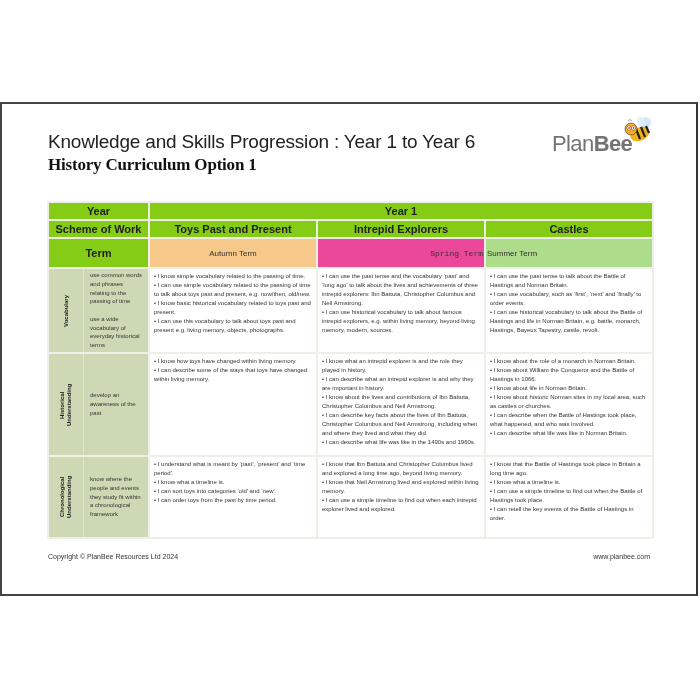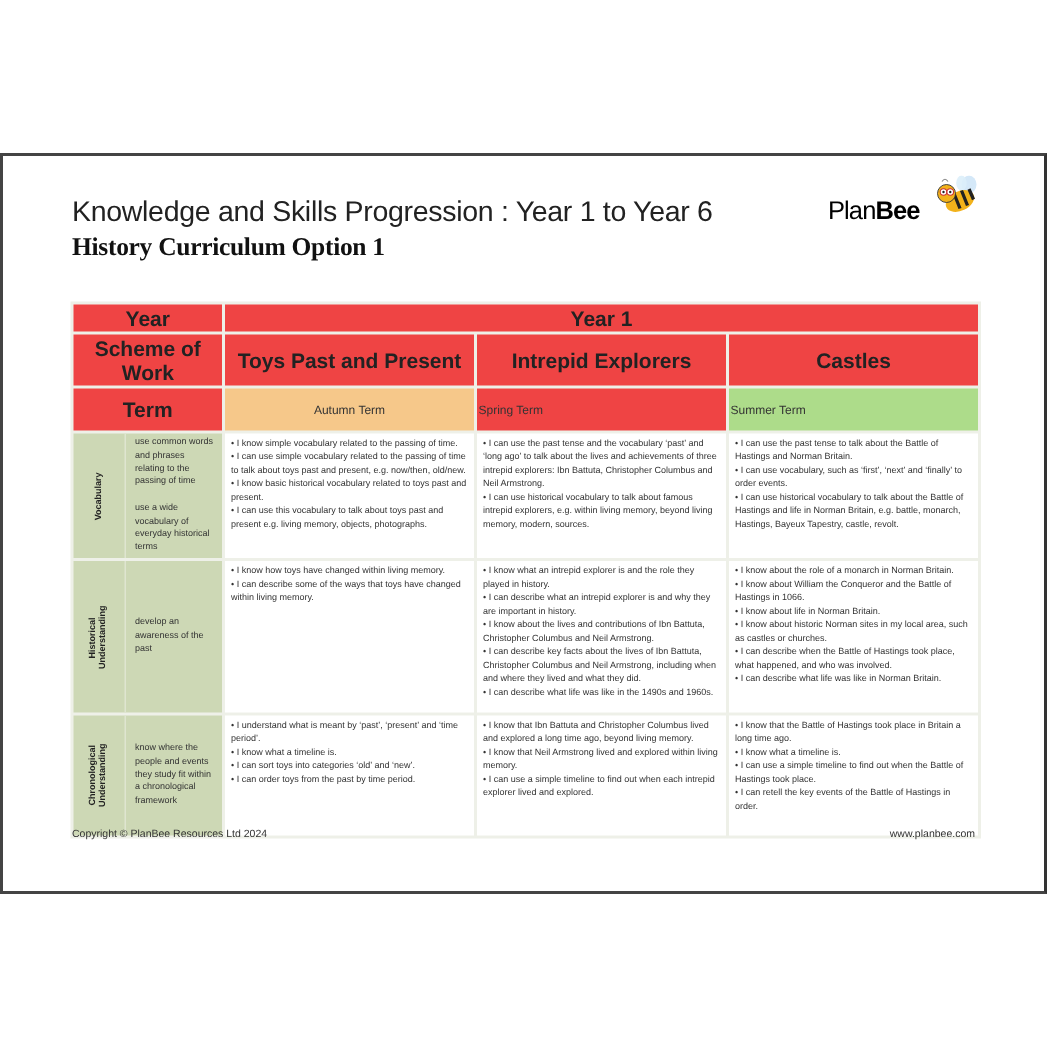--- a/index.html
+++ b/index.html
@@ -3,30 +3,30 @@
 <meta charset="utf-8">
 <style>
   html, body { margin:0; padding:0; }
   body { width:700px; height:700px; background:#ffffff; position:relative; overflow:hidden;
          font-family:"Liberation Sans", sans-serif; color:#222; }
   .page { position:absolute; left:0; top:102px; width:698px; height:494px;
           border:2px solid #444; border-right:2px solid #333; box-sizing:border-box; background:#fff; }
   .title1 { position:absolute; left:48px; top:131px; font-size:19px; color:#222; letter-spacing:-0.2px; }
   .title2 { position:absolute; left:48px; top:155px; font-size:17px; font-weight:bold; color:#111; letter-spacing:-0.2px;font-family:Liberation Serif, serif; }
   .logo { position:absolute; left:552px; top:127px; width:100px; height:30px; }
-  .logo-text { position:absolute; left:0; top:4px; font-size:17px; color:#000000; letter-spacing:-0.6px; }
+  .logo-text { position:absolute; left:0; top:4px; font-size:22px; color:#737373; letter-spacing:-0.6px; }
   .logo-text b { font-weight:bold; }
   .bee { position:absolute; left:70px; top:-10px; width:32px; height:26px; }
 
   table.grid { position:absolute; left:47px; top:201px; width:605px; border-collapse:separate; border-spacing:2px;
                background:#eef0e8; table-layout:fixed; }
   table.grid td { box-sizing:border-box; }
-  .hdr { background:#ef4444; text-align:center; font-weight:bold; font-size:14px; color:#222; height:16px; }
+  .hdr { background:#84cc16; text-align:center; font-weight:bold; font-size:11px; color:#222; height:16px; }
   .term-autumn { background:#f6c88a; text-align:center; font-size:8px; color:#333; height:28px; }
-  .term-spring { background:#ef4444; text-align:left; font-size:8px; color:#333; }
+  .term-spring { background:#ec4899; text-align:right; font-size:8px; color:#333;font-family:Liberation Mono, monospace; }
   .term-summer { background:#addc8a; text-align:left; font-size:8px; color:#333;margin-left:40px; }
   .side { background:#cdd8b5; padding:0; vertical-align:middle; }
   .side-inner { display:flex; height:100%; align-items:stretch; }
   .side-label { width:34px; border-right:1px solid #dfe5d0; display:flex; align-items:center; justify-content:center; }
   .side-label span { writing-mode:vertical-rl; transform:rotate(180deg); font-size:6px; font-weight:bold; text-align:center; line-height:1.15; color:#222; }
   .side-desc { flex:1; padding:4px 4px 4px 6px; font-size:6px; line-height:1.45; color:#333; display:flex; flex-direction:column; justify-content:center; }
   .side-desc p { margin:0 0 9px 0; }
   .side-desc p:last-child { margin-bottom:0; }
   .cell { background:#ffffff; vertical-align:top; padding:3px 4px; font-size:6px; line-height:1.5; color:#333; }
   .cell p { margin:0; }

